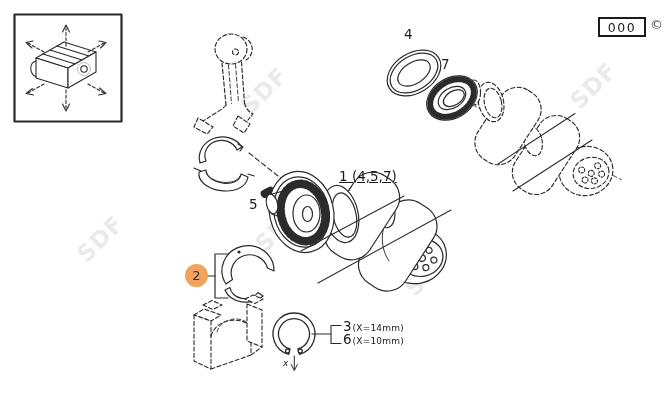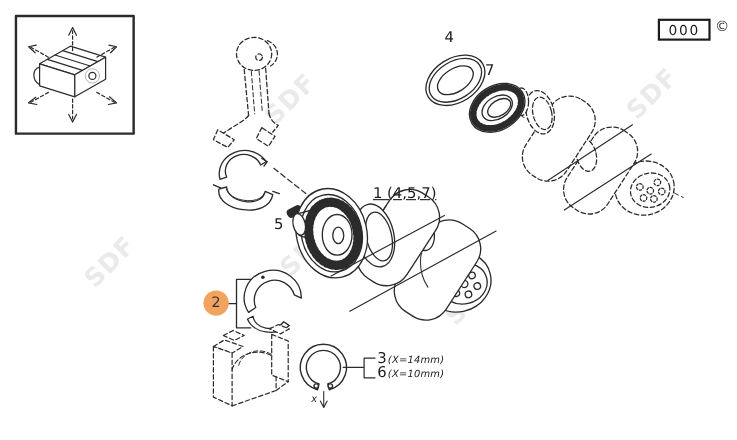--- a/index.html
+++ b/index.html
@@ -25,21 +25,21 @@
   }
   .badge {
     position:absolute; z-index:3; left:185px; top:264px;
     width:23px; height:23px; border-radius:50%;
     background:#f2a45f;
     display:flex; align-items:center; justify-content:center;
     font-size:13px; color:#333;
   }
   .ring-row { position:absolute; z-index:3; display:flex; align-items:baseline; gap:1px; color:#1c1c1c; }
   .ring-row .num { font-size:13.5px; line-height:12px; }
-  .ring-row .dim { font-size:9px; letter-spacing:0.2px;font-style:italic; }
+  .ring-row .dim { font-size:9px; letter-spacing:0.2px; }
   .dim-x { position:absolute; z-index:3; font-size:9px; font-style:italic; color:#1c1c1c; }
   .code-box {
     position:absolute; z-index:3; left:598px; top:17px; width:48px; height:20px;
     border:2px solid #1c1c1c; background:#fff;
     display:flex; align-items:center; justify-content:center;
     font-size:12.5px; letter-spacing:1.5px; color:#1c1c1c;
   }
   .copyright { position:absolute; z-index:3; left:650px; top:17px; font-size:13px; color:#3a3a3a; }
 </style>
 </head>

